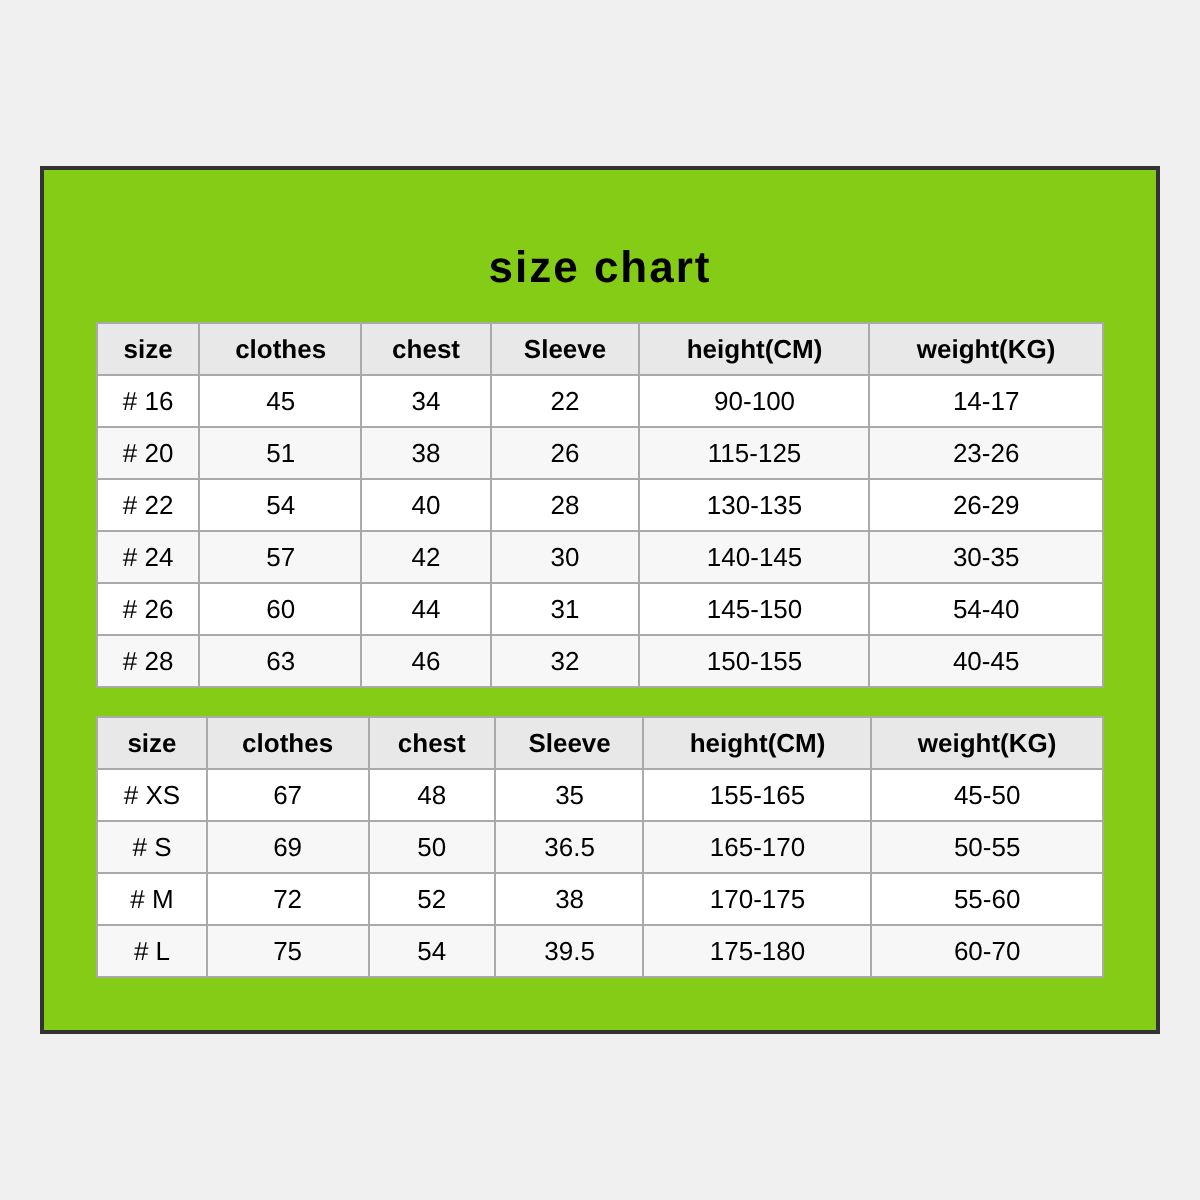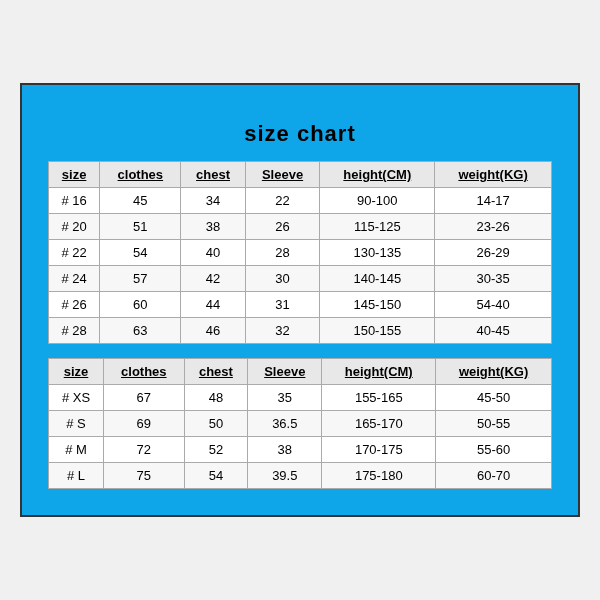--- a/index.html
+++ b/index.html
@@ -6,21 +6,21 @@
     body {
       width: 600px;
       height: 600px;
       background: #f0f0f0;
       display: flex;
       align-items: center;
       justify-content: center;
       font-family: Arial, sans-serif;
     }
     .container {
-      background: #0ea5e9;
+      background: #84cc16;
       border: 2px solid #333;
       width: 560px;
       padding: 26px;
     }
     .title {
       text-align: center;
       font-size: 22px;
       font-weight: bold;
       padding: 10px 0 14px 0;
       letter-spacing: 1px;
@@ -35,21 +35,20 @@
     }
     th, td {
       border: 1px solid #aaa;
       text-align: center;
       padding: 5px 4px;
       font-size: 13px;
     }
     th {
       background: #e8e8e8;
       font-weight: bold;
-      text-decoration: underline;
     }
     td {
       background: #fff;
     }
     tr:nth-child(even) td {
       background: #f7f7f7;
     }
   </style>
 </head>
 <body>

